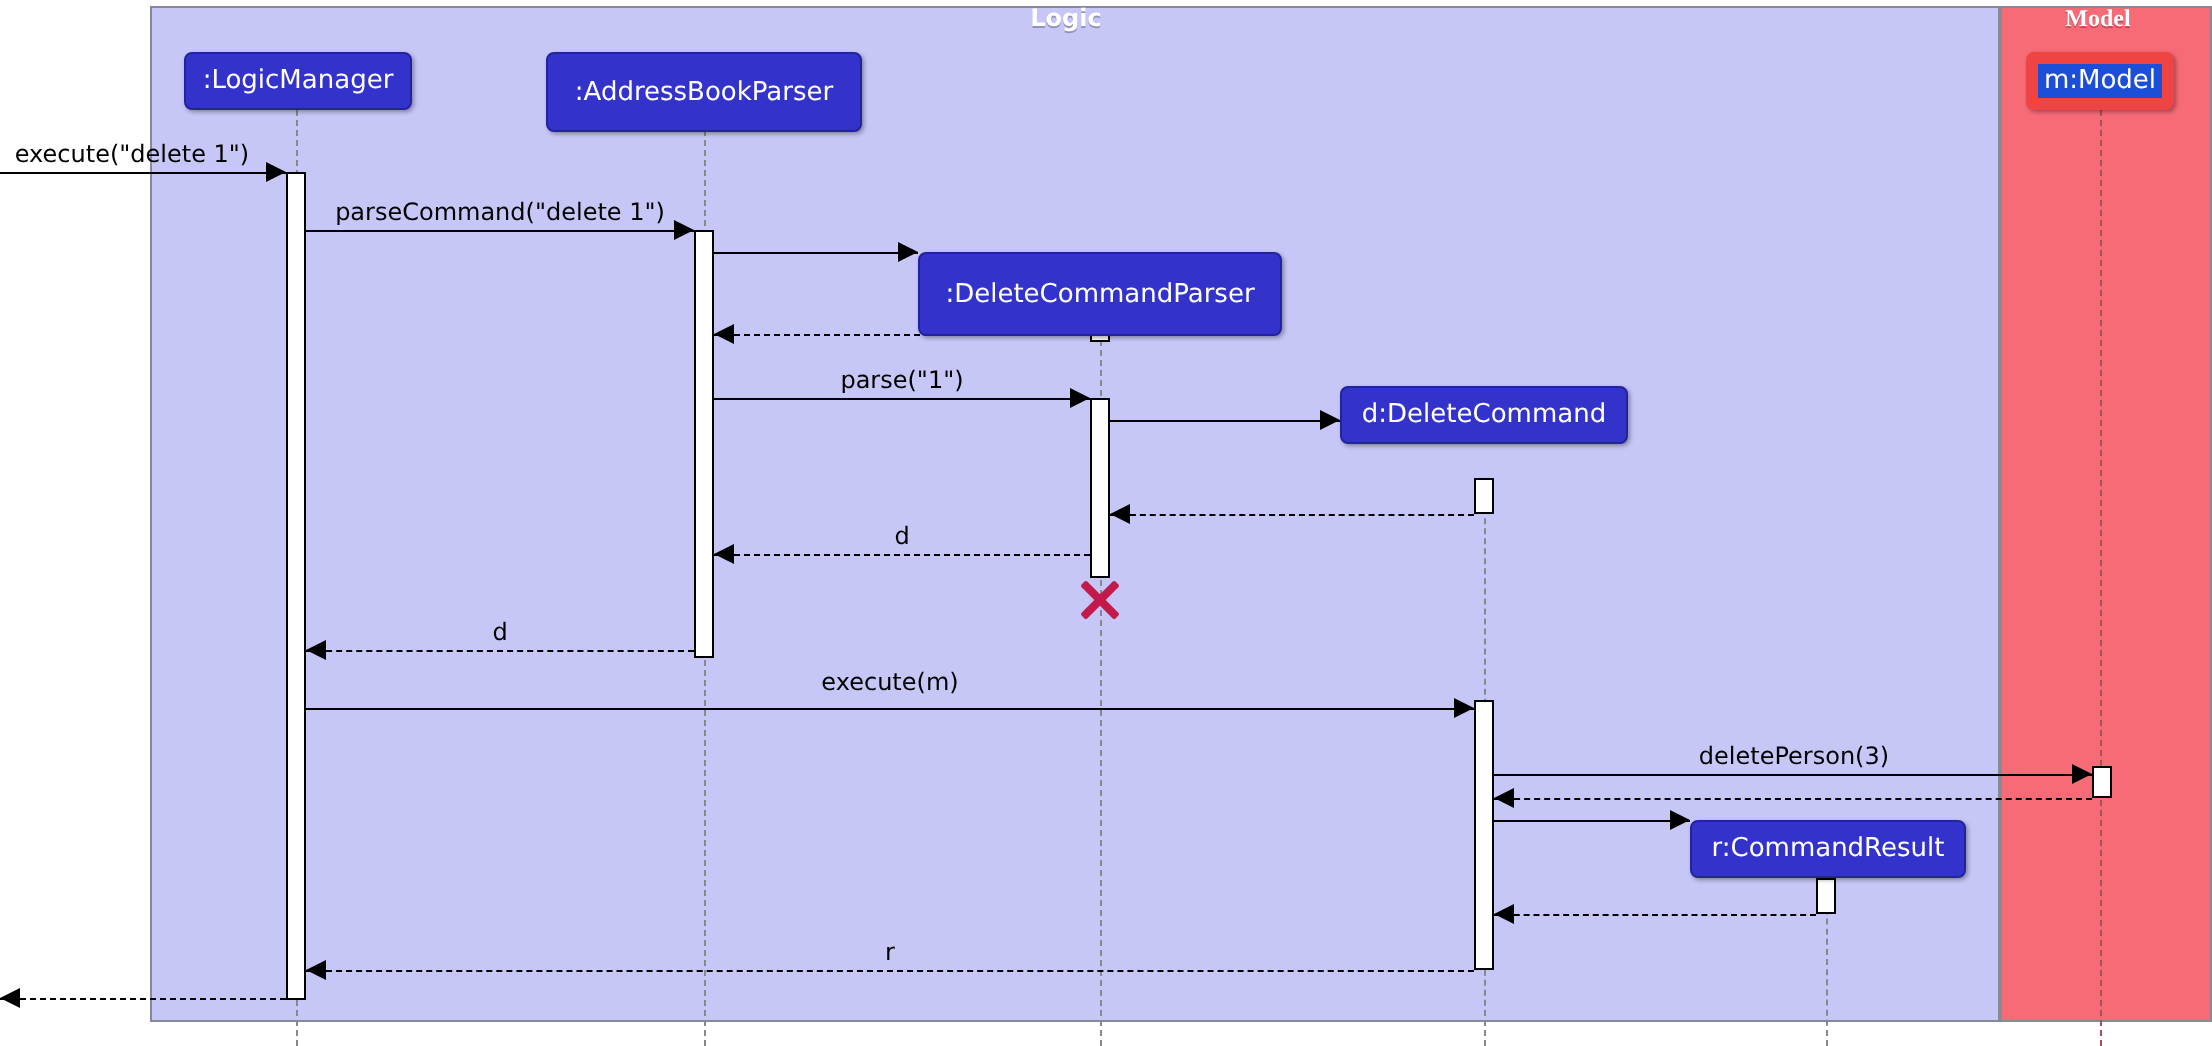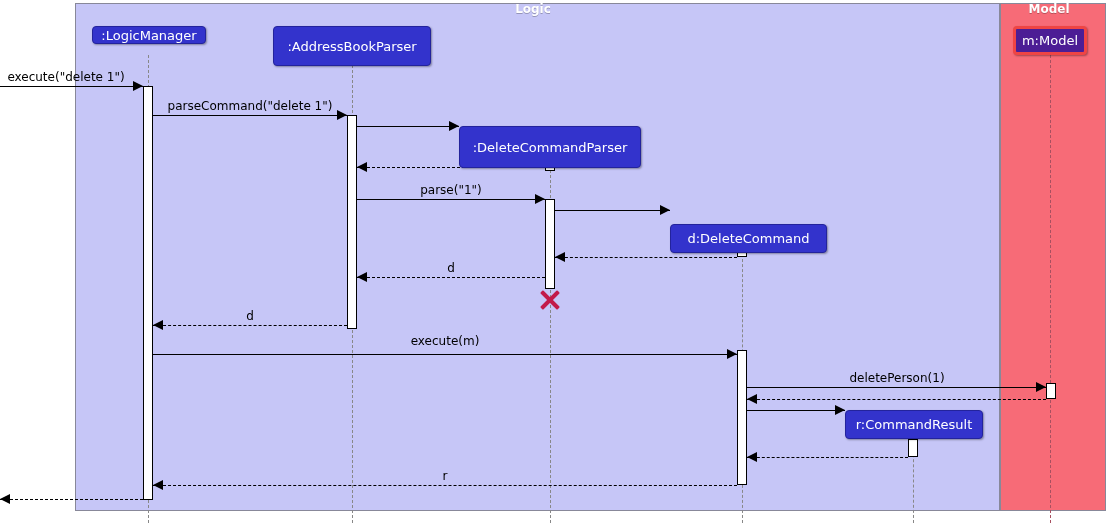--- a/index.html
+++ b/index.html
@@ -43,22 +43,22 @@
     align-items: center;
     justify-content: center;
     white-space: nowrap;
     box-shadow: 1px 1px 2px rgba(0,0,0,0.35);
   }
   .node.logic-node {
     background: #3333cc;
     border: 1px solid #23239c;
   }
   .node.model-node {
-    background: #4c1d95;
-    border: 3px solid #ef4444;
+    background: #1d4ed8;
+    border: 6px solid #ef4444;
   }
   .activation {
     position: absolute;
     background: #ffffff;
     border: 1px solid #000000;
     width: 10px;
   }
   .msg-line {
     position: absolute;
     height: 0;
@@ -105,21 +105,21 @@
 </style>
 </head>
 <body>
 
 <div id="diagram">
 
   <div id="groups-layer">
       <div class="group-box" style="left: 75px; top: 3px; width: 925px; height: 508px; background: rgb(198, 198, 247);"></div>
       <div class="group-title" style="left: 533px; transform: translateX(-50%);">Logic</div>
       <div class="group-box" style="left: 1000px; top: 3px; width: 106px; height: 508px; background: rgb(247, 107, 119);"></div>
-      <div class="group-title" style="left: 1049px; transform: translateX(-50%);">Model</div>
+      <div class="group-title" style="left: 1049px; transform: translateX(-50%); font-family: Liberation Serif, serif;">Model</div>
     </div>
 
   <div id="lifelines-layer">
       <div class="lifeline" style="left: 148px; top: 55px; height: 468px;"></div>
       <div class="lifeline" style="left: 352px; top: 55px; height: 468px;"></div>
       <div class="lifeline" style="left: 550px; top: 155px; height: 368px;"></div>
       <div class="lifeline" style="left: 742px; top: 239px; height: 284px;"></div>
       <div class="lifeline" style="left: 913px; top: 439px; height: 84px;"></div>
       <div class="lifeline model-ll" style="left: 1050px; top: 55px; height: 468px;"></div>
     </div>
@@ -146,21 +146,21 @@
       <div class="arrowhead left" style="top: 272px; left: 357px;"></div>
       <div class="msg-label" style="left: 451px; top: 261px;">d</div>
       <div class="msg-line dashed" style="left: 153px; top: 325px; width: 194px;"></div>
       <div class="arrowhead left" style="top: 320px; left: 153px;"></div>
       <div class="msg-label" style="left: 250px; top: 309px;">d</div>
       <div class="msg-line" style="left: 153px; top: 354px; width: 584px;"></div>
       <div class="arrowhead right" style="top: 349px; left: 727px;"></div>
       <div class="msg-label" style="left: 445px; top: 334px;">execute(m)</div>
       <div class="msg-line" style="left: 747px; top: 387px; width: 299px;"></div>
       <div class="arrowhead right" style="top: 382px; left: 1036px;"></div>
-      <div class="msg-label" style="left: 897px; top: 371px;">deletePerson(1)</div>
+      <div class="msg-label" style="left: 897px; top: 371px;">deletePerson(3)</div>
       <div class="msg-line dashed" style="left: 747px; top: 399px; width: 299px;"></div>
       <div class="arrowhead left" style="top: 394px; left: 747px;"></div>
       <div class="msg-line" style="left: 747px; top: 410px; width: 98px;"></div>
       <div class="arrowhead right" style="top: 405px; left: 835px;"></div>
       <div class="msg-line dashed" style="left: 747px; top: 457px; width: 161px;"></div>
       <div class="arrowhead left" style="top: 452px; left: 747px;"></div>
       <div class="msg-line dashed" style="left: 153px; top: 485px; width: 584px;"></div>
       <div class="arrowhead left" style="top: 480px; left: 153px;"></div>
       <div class="msg-label" style="left: 445px; top: 469px;">r</div>
       <div class="msg-line dashed" style="left: 0px; top: 499px; width: 143px;"></div>
@@ -172,24 +172,24 @@
       <div class="activation" style="left: 347px; top: 115px; width: 10px; height: 214px;"></div>
       <div class="activation" style="left: 545px; top: 155px; width: 10px; height: 16px;"></div>
       <div class="activation" style="left: 545px; top: 199px; width: 10px; height: 90px;"></div>
       <div class="activation" style="left: 737px; top: 239px; width: 10px; height: 18px;"></div>
       <div class="activation" style="left: 737px; top: 350px; width: 10px; height: 135px;"></div>
       <div class="activation" style="left: 908px; top: 439px; width: 10px; height: 18px;"></div>
       <div class="activation" style="left: 1046px; top: 383px; width: 10px; height: 16px;"></div>
     </div>
 
   <div id="nodes-layer">
-      <div class="node logic-node" style="left: 92px; top: 26px; width: 114px; height: 18px;">:LogicManager</div>
+      <div class="node logic-node" style="left: 92px; top: 26px; width: 114px; height: 29px;">:LogicManager</div>
       <div class="node logic-node" style="left: 273px; top: 26px; width: 158px; height: 40px;">:AddressBookParser</div>
       <div class="node logic-node" style="left: 459px; top: 126px; width: 182px; height: 42px;">:DeleteCommandParser</div>
-      <div class="node logic-node" style="left: 670px; top: 224px; width: 157px; height: 29px;">d:DeleteCommand</div>
+      <div class="node logic-node" style="left: 670px; top: 193px; width: 144px; height: 29px;">d:DeleteCommand</div>
       <div class="node logic-node" style="left: 845px; top: 410px; width: 138px; height: 29px;">r:CommandResult</div>
       <div class="node model-node" style="left: 1013px; top: 26px; width: 74px; height: 29px;">m:Model</div>
     </div>
 
   <div id="destroy-layer">
       <div class="destroy-x" style="left: 538px; top: 288px;"></div>
     </div>
 
 </div>
 

